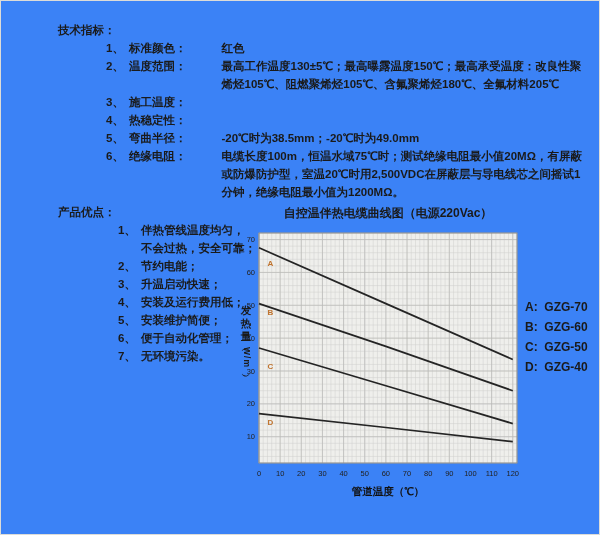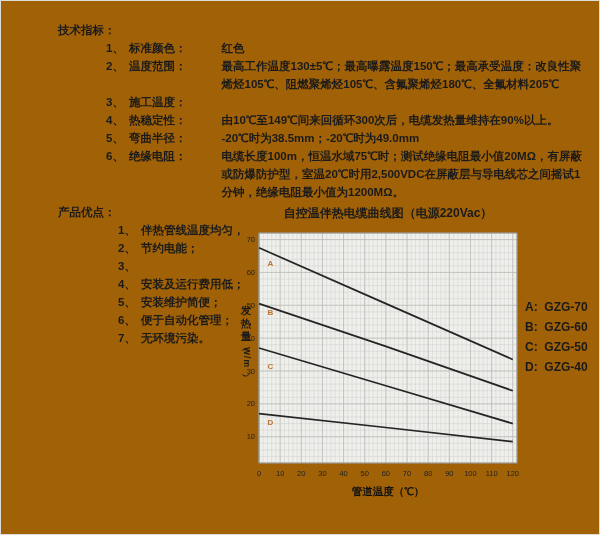--- a/index.html
+++ b/index.html
@@ -1,17 +1,17 @@
 <!DOCTYPE html>
 <html><head>
 <meta charset="utf-8">
 <style>
   html,body{margin:0;padding:0;}
   body{font-family:"Liberation Sans",sans-serif;background:#ffffff;}
-  .page{position:relative;width:600px;height:535px;background:#a16207;
+  .page{position:relative;width:600px;height:535px;background:#3b82f6;
         border:1px solid #dcdcd8;box-sizing:border-box;overflow:hidden;
         color:#1a1a1a;}
   
   .tech{position:absolute;left:57px;top:20px;width:526px;font-size:11.5px;
         font-weight:bold;line-height:18px;}
   .sec-heading{font-size:11.5px;font-weight:bold;}
   .tech-list{margin-left:48px;}
   .spec-row{display:flex;align-items:flex-start;}
   .spec-num{flex:0 0 23px;}
   .spec-term{flex:0 0 auto;white-space:nowrap;}
@@ -57,21 +57,20 @@
         <span class="spec-term">温度范围：</span>
         <span class="spec-val">最高工作温度130±5℃；最高曝露温度150℃；最高承受温度：改良性聚烯烃105℃、阻燃聚烯烃105℃、含氟聚烯烃180℃、全氟材料205℃</span>
       </div>
       <div class="spec-row">
         <span class="spec-num">3、</span>
         <span class="spec-term">施工温度：</span>
       </div>
       <div class="spec-row">
         <span class="spec-num">4、</span>
         <span class="spec-term">热稳定性：</span>
-        <span class="spec-val">由10℃至149℃间来回循环300次后，电缆发热量维持在90%以上。</span>
       </div>
       <div class="spec-row">
         <span class="spec-num">5、</span>
         <span class="spec-term">弯曲半径：</span>
         <span class="spec-val">-20℃时为38.5mm；-20℃时为49.0mm</span>
       </div>
       <div class="spec-row">
         <span class="spec-num">6、</span>
         <span class="spec-term">绝缘电阻：</span>
         <span class="spec-val">电缆长度100m，恒温水域75℃时；测试绝缘电阻最小值20MΩ，有屏蔽或防爆防护型，室温20℃时用2,500VDC在屏蔽层与导电线芯之间摇试1分钟，绝缘电阻最小值为1200MΩ。</span>
@@ -79,32 +78,34 @@
     </div>
   </div>
 
   <div class="adv">
     <div class="sec-heading">产品优点：</div>
     <div class="adv-list">
       <div class="adv-row">
         <span class="adv-num">1、</span>
         <div class="adv-text">
           <span>伴热管线温度均匀，</span>
+          <span>不会过热，安全可靠；</span>
         </div>
       </div>
       <div class="adv-row">
         <span class="adv-num">2、</span>
         <div class="adv-text">
           <span>节约电能；</span>
 
         </div>
       </div>
       <div class="adv-row">
         <span class="adv-num">3、</span>
         <div class="adv-text">
+          <span>升温启动快速；</span>
         </div>
       </div>
       <div class="adv-row">
         <span class="adv-num">4、</span>
         <div class="adv-text">
           <span>安装及运行费用低；</span>
 
         </div>
       </div>
       <div class="adv-row">

